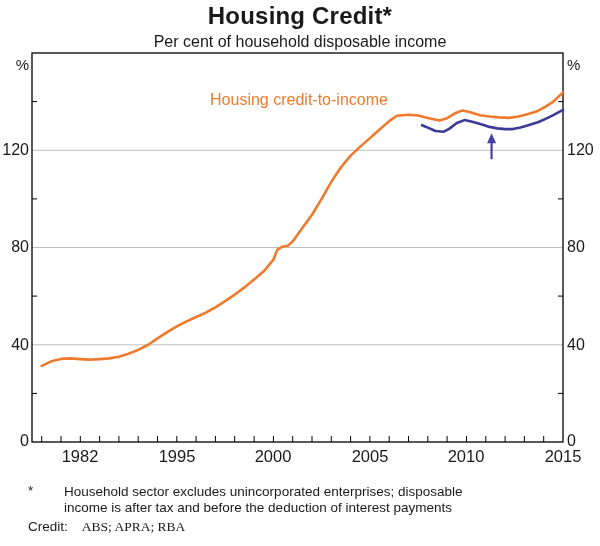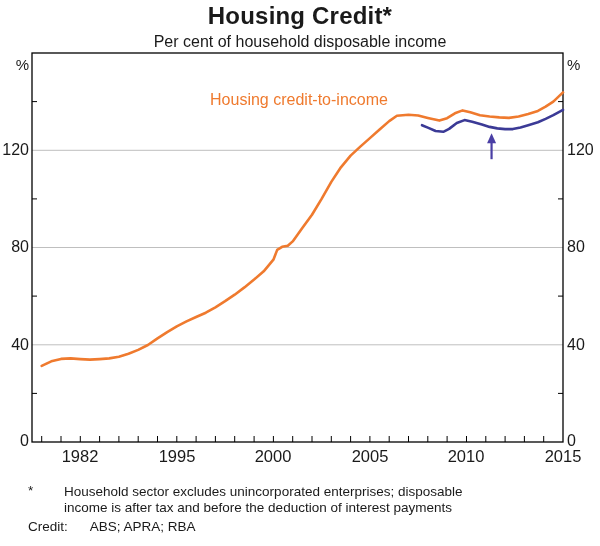--- a/index.html
+++ b/index.html
@@ -17,21 +17,21 @@
   .ytick{font-size:16px;line-height:16px;}
   .ytick-left{left:0;width:29px;text-align:right;}
   .ytick-right{left:567px;width:40px;text-align:left;}
   .xtick{top:447px;width:64px;text-align:center;font-size:16.5px;}
   .s1label{left:149px;top:91px;width:300px;text-align:center;font-size:16px;}
   .s2label{left:396px;top:158px;width:182px;text-align:center;font-size:16.5px;line-height:23px;}
   .fn{font-size:13.5px;line-height:15.5px;}
   .fn-marker{left:28px;top:483px;}
   .fn-text{left:64px;top:484px;width:500px;}
   .sources{left:28px;top:519px;font-size:13.5px;}
-  .sources .val{margin-left:22px;}
+  .sources .val{margin-left:14px;font-family:Liberation Serif, serif;}
 </style>
 </head>
 <body>
 
 <div id="fig">
   <svg id="chart-svg" width="600" height="546" viewBox="0 0 600 546">
       <line x1="32" x2="563" y1="344.8" y2="344.8" stroke="#BFBFBF" stroke-width="1"></line>
       <line x1="32" x2="563" y1="247.5" y2="247.5" stroke="#BFBFBF" stroke-width="1"></line>
       <line x1="32" x2="563" y1="150.3" y2="150.3" stroke="#BFBFBF" stroke-width="1"></line>
       <line x1="32" x2="37" y1="393.4" y2="393.4" stroke="#000000" stroke-width="1"></line>

